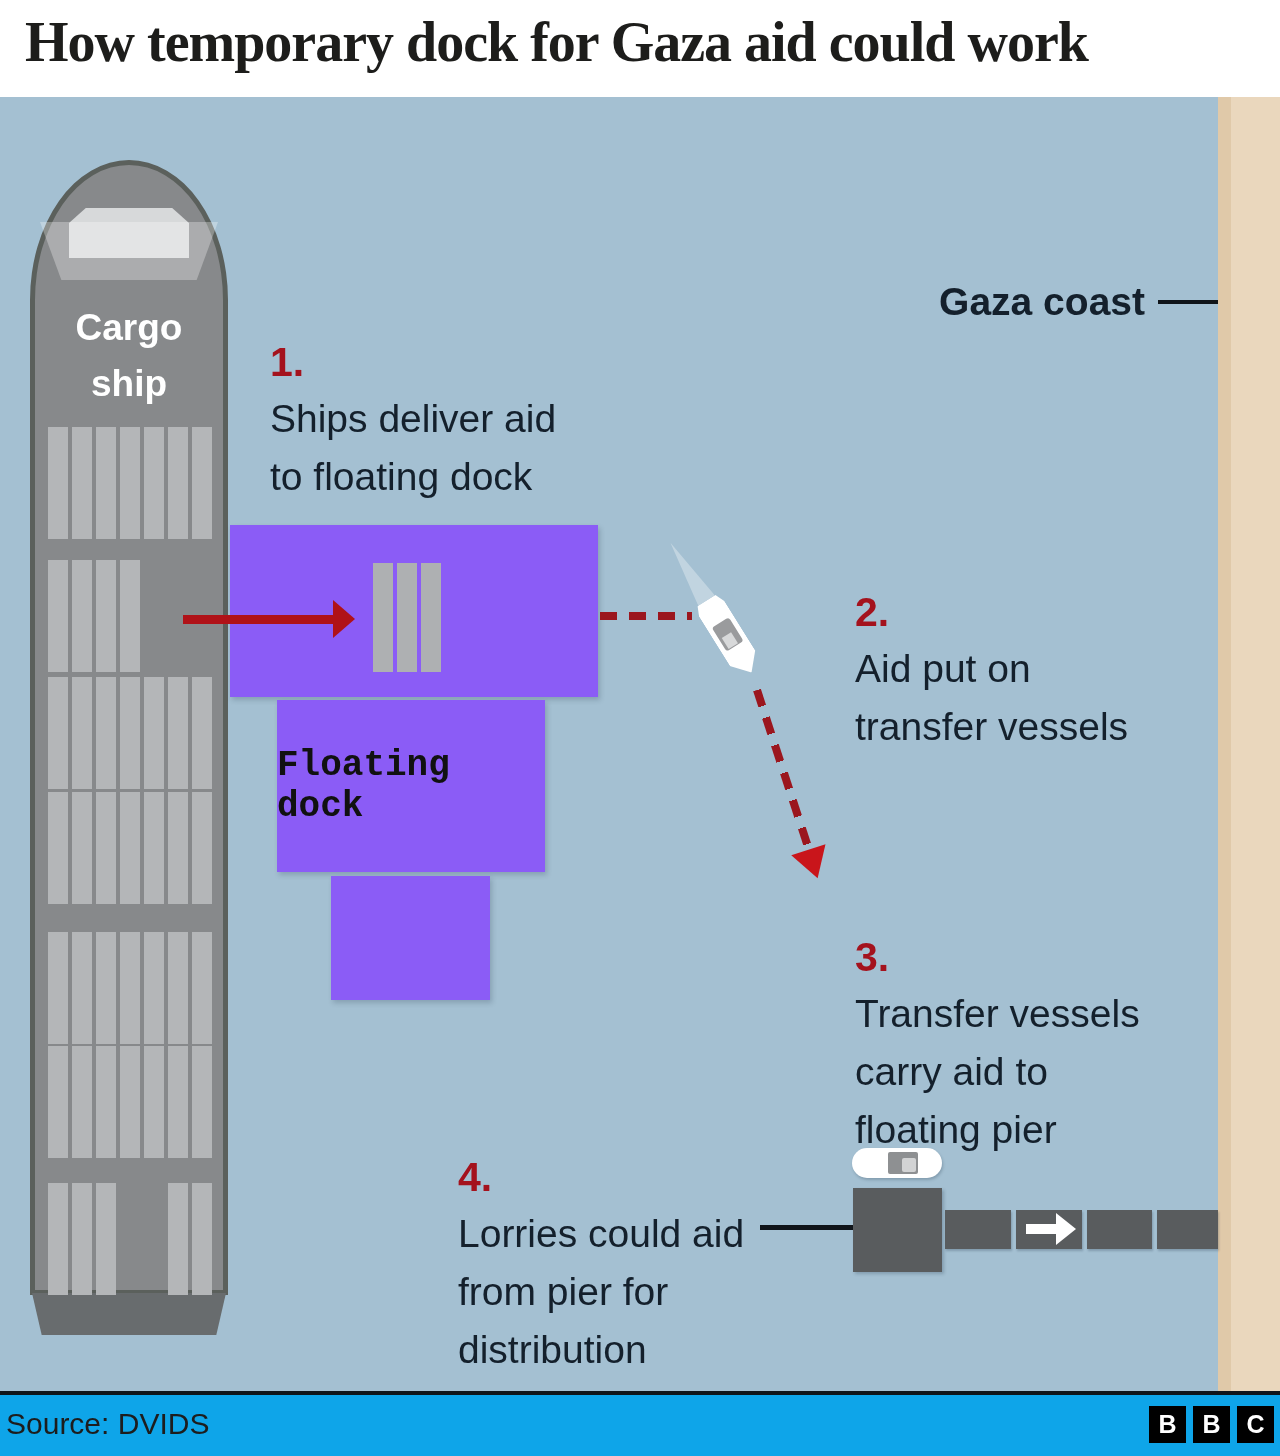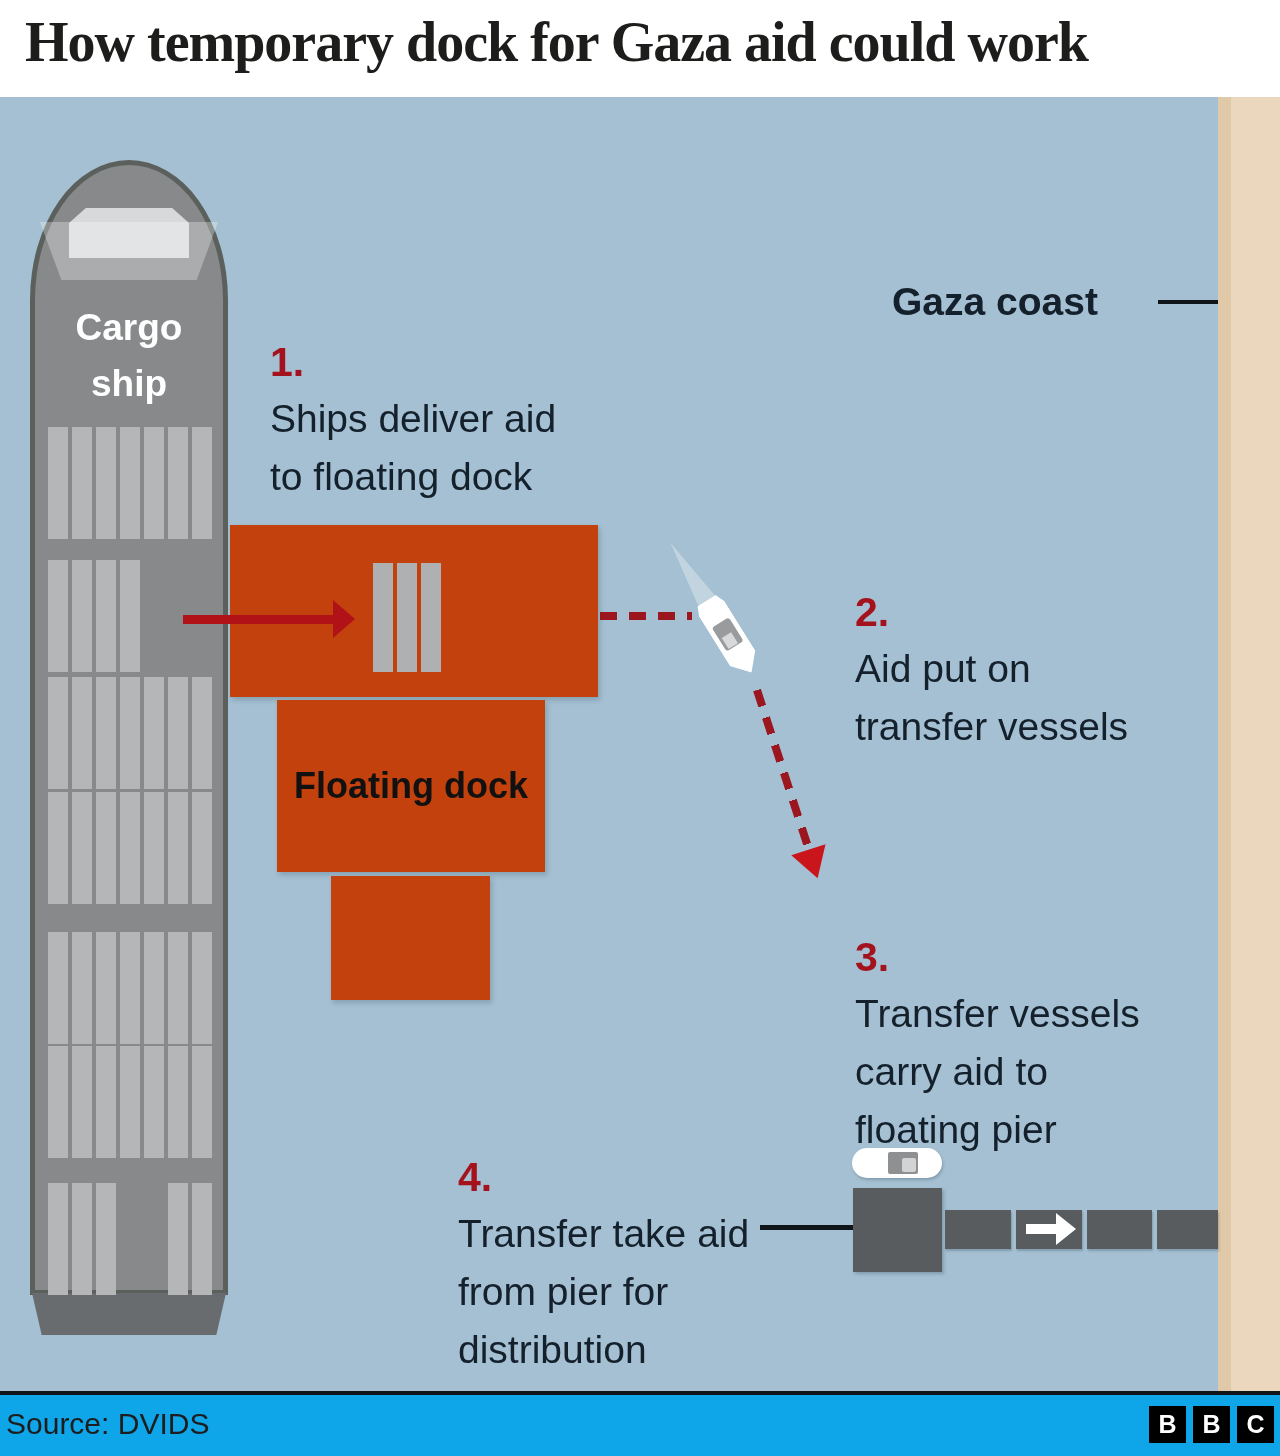--- a/index.html
+++ b/index.html
@@ -23,21 +23,21 @@
   .bridge-bright{position:absolute;left:39px;top:48px;width:120px;height:50px;background:#d7d9da;
          clip-path:polygon(14% 0,86% 0,100% 30%,100% 100%,0 100%,0 30%);}
   .bridge-band{position:absolute;left:10px;top:62px;width:178px;height:58px;
          background:rgba(255,255,255,.30);clip-path:polygon(0 0,100% 0,88% 100%,12% 100%);}
   .ship-label{position:absolute;left:0;top:140px;width:198px;text-align:center;
          color:#fff;font-size:37px;font-weight:600;line-height:56px;white-space:pre-line;}
   .crow{position:absolute;left:18px;height:112px;
         background:repeating-linear-gradient(90deg,#b4b6b8 0 20px,rgba(0,0,0,0) 20px 24px);
         }
   
-  .dock{position:absolute;background:#c2410c;box-shadow:2px 3px 5px rgba(30,50,70,.22);}
+  .dock{position:absolute;background:#8b5cf6;box-shadow:2px 3px 5px rgba(30,50,70,.22);font-family:Liberation Mono, monospace;}
   .dock-bars{position:absolute;left:143px;top:38px;width:68px;height:109px;
         background:repeating-linear-gradient(90deg,#aeb0b2 0 20px,rgba(0,0,0,0) 20px 24px);}
   .dock-label{position:absolute;left:0;top:0;width:100%;height:100%;display:flex;
         align-items:center;justify-content:center;font-size:36px;font-weight:700;color:#111;}
   
   .arrow-shaft{position:absolute;background:#b01218;}
   .arrow-head{position:absolute;width:0;height:0;border-top:19px solid transparent;
         border-bottom:19px solid transparent;border-left:22px solid #b01218;}
   .dash{position:absolute;height:8px;
         background:repeating-linear-gradient(90deg,#9b161e 0 17px,rgba(0,0,0,0) 17px 29px);}
@@ -59,21 +59,21 @@
   .pier-square{position:absolute;left:853px;top:1091px;width:89px;height:84px;background:#595c5e;
         box-shadow:2px 2px 3px rgba(30,50,70,.25);}
   .cseg{position:absolute;top:1113px;height:39px;background:#595c5e;box-shadow:1px 2px 2px rgba(30,50,70,.25);}
   .c-arrow-shaft{position:absolute;left:1026px;top:1127px;width:30px;height:10px;background:#fff;}
   .c-arrow-head{position:absolute;left:1056px;top:1116px;width:0;height:0;
         border-top:16px solid transparent;border-bottom:16px solid transparent;border-left:20px solid #fff;}
   
   .step{position:absolute;}
   .step-num{font-size:41px;font-weight:700;color:#a4121d;line-height:44px;}
   .step-text{margin-top:6px;font-size:39px;color:#14202c;line-height:58px;white-space:pre-line;}
-  .gaza-label{position:absolute;left:845px;top:183px;width:300px;text-align:center;
+  .gaza-label{position:absolute;left:845px;top:183px;width:300px;text-align:right;
         font-size:39px;font-weight:700;color:#14202c;}
   .pointer-line{position:absolute;background:#10151a;}
   
   .divider{position:absolute;left:0;top:1391px;width:1280px;height:4px;background:#10151a;}
   .footer{position:absolute;left:0;top:1395px;width:1280px;height:61px;background:#0ea5e9;}
   .source{position:absolute;left:6px;top:12px;font-size:30px;color:#1d1d1d;}
   .bbc{position:absolute;top:11px;width:37px;height:37px;background:#000;color:#fff;
        display:flex;align-items:center;justify-content:center;font-size:25px;font-weight:700;}
 </style>
 </head>
@@ -144,21 +144,21 @@
 transfer vessels</div>
     </div>
     <div class="step" style="left:855px;top:838px;width:330px;">
       <div class="step-num">3.</div>
       <div class="step-text">Transfer vessels
 carry aid to
 floating pier</div>
     </div>
     <div class="step" style="left:458px;top:1058px;width:330px;">
       <div class="step-num">4.</div>
-      <div class="step-text">Transfer take aid
+      <div class="step-text">Lorries could aid
 from pier for
 distribution</div>
     </div>
 
     <div class="pointer-line" style="left:760px;top:1128px;width:94px;height:5px;"></div>
     <div class="pboat">
       <div class="cabin">
         <div class="notch"></div>
       </div>
     </div>

